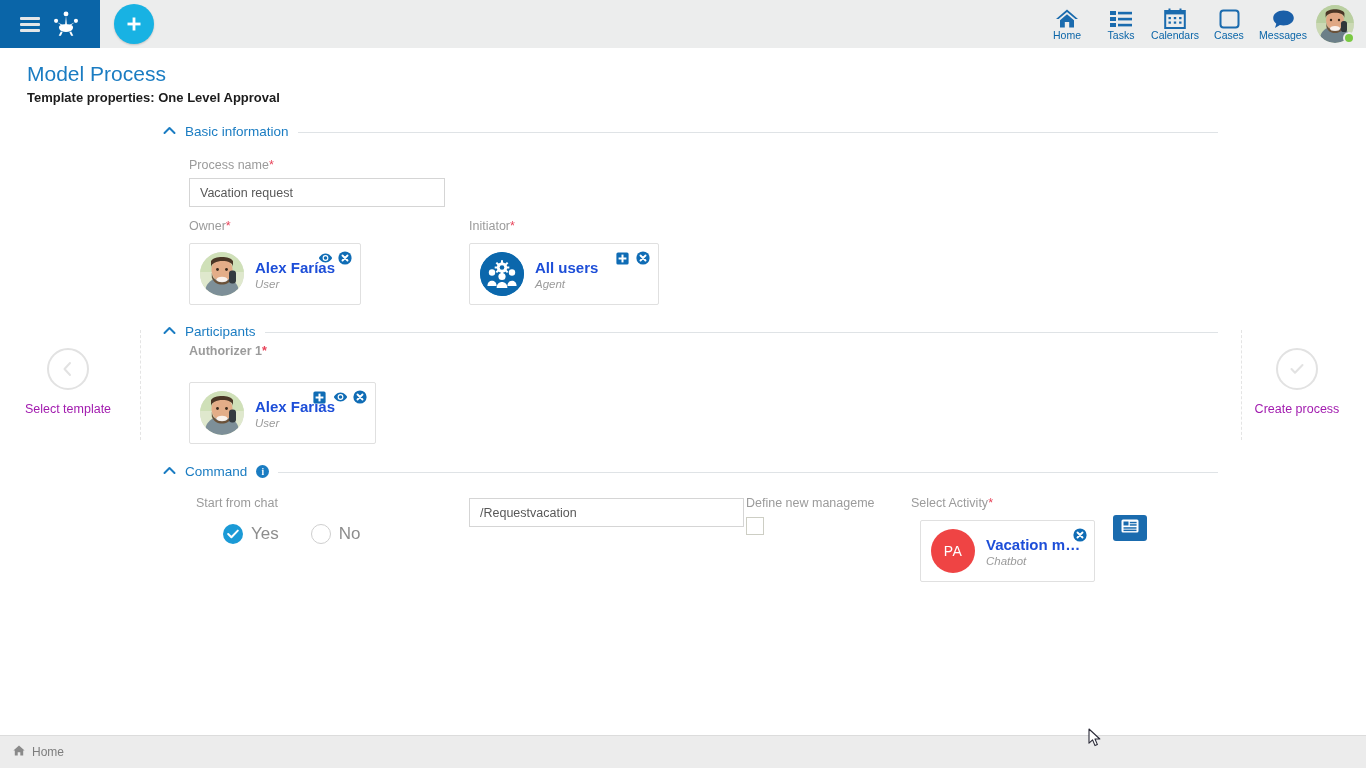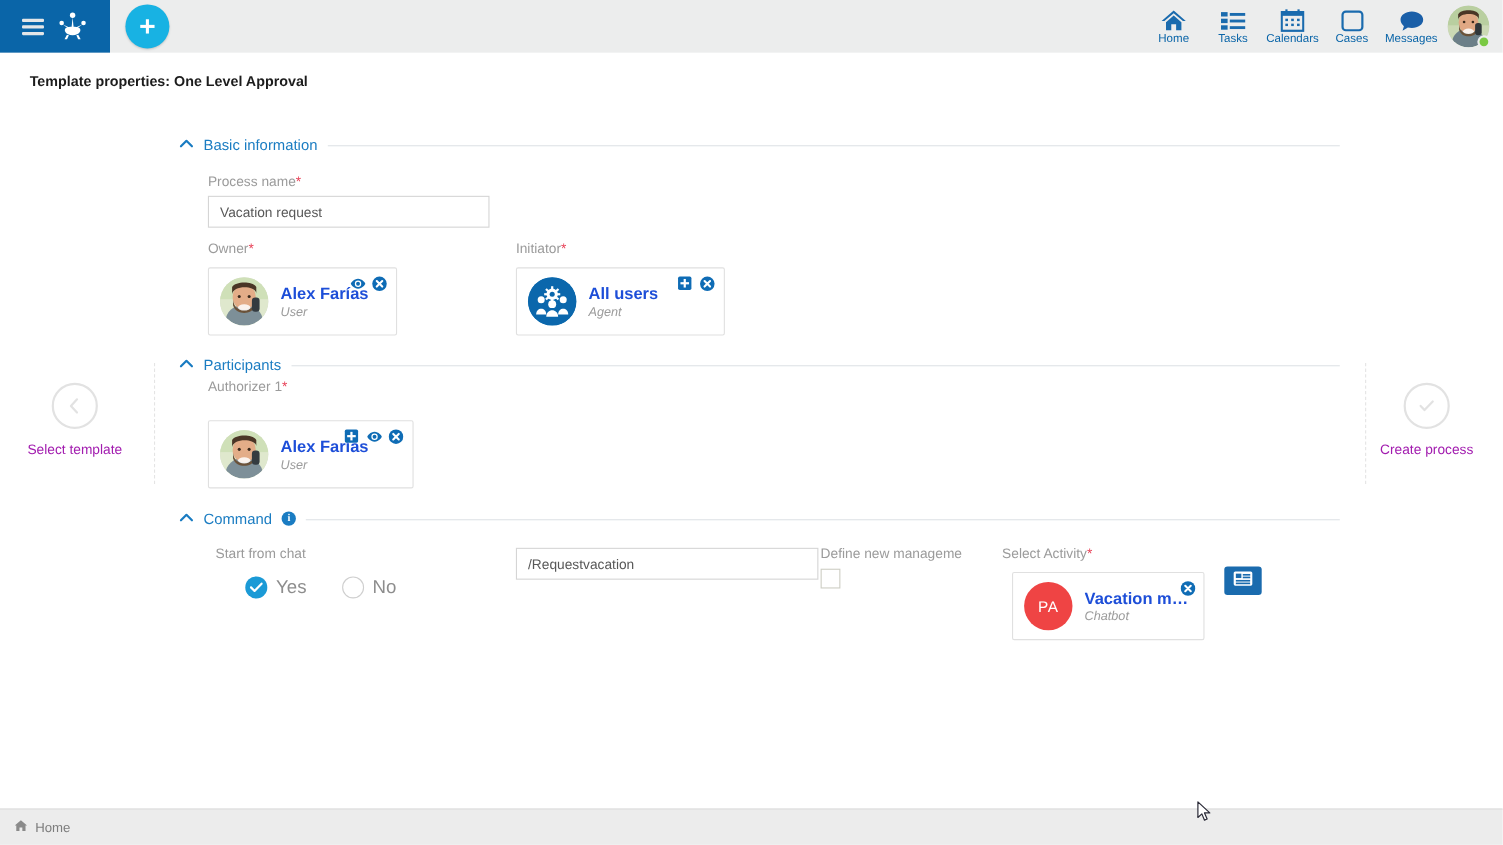--- a/index.html
+++ b/index.html
@@ -353,20 +353,21 @@
         </svg>
       </div>
       <div class="status-dot"></div>
     </div>
   </div>
 </div>
 
 <div class="page-body-bg"></div>
 
 <div class="page-head">
+  <div class="page-title">Model Process</div>
   <div class="page-sub">Template properties: One Level Approval</div>
 </div>
 
 <div class="dash-line l"></div>
 <div class="dash-line r"></div>
 
 <div class="step-nav left">
   <div class="step-circle">
     <svg width="16" height="16" viewBox="0 0 16 16">
       <path d="M10 2 L4.5 8 L10 14" fill="none" stroke="#e2e2e2" stroke-width="2" stroke-linecap="round" stroke-linejoin="round"></path>
@@ -506,21 +507,21 @@
   <div class="section-head" style="top:324px; left:163px;">
     <span class="chev">
       <svg width="13" height="9" viewBox="0 0 13 9">
           <path d="M1.5 7 L6.5 2 L11.5 7" fill="none" stroke="#1a7cc2" stroke-width="2" stroke-linecap="round" stroke-linejoin="round"></path>
         </svg>
     </span>
     <span class="section-title">Participants</span>
     <span class="section-rule"></span>
   </div>
 
-  <div class="field-label" style="top:344px; left:189px;">
+  <div class="field-label" style="top:344px; left:189px;font-weight:bold;">
     <span>Authorizer 1</span><span class="req">*</span>
   </div>
 
   <div class="ent-card" style="top:382px; left:189px; width:187px; height:62px;">
     <div class="ent-body">
       <div class="ent-avatar">
         <svg width="44" height="44" viewBox="0 0 44 44">
           <defs>
               <clipPath id="av3">
                 <circle cx="22" cy="22" r="22"></circle>

